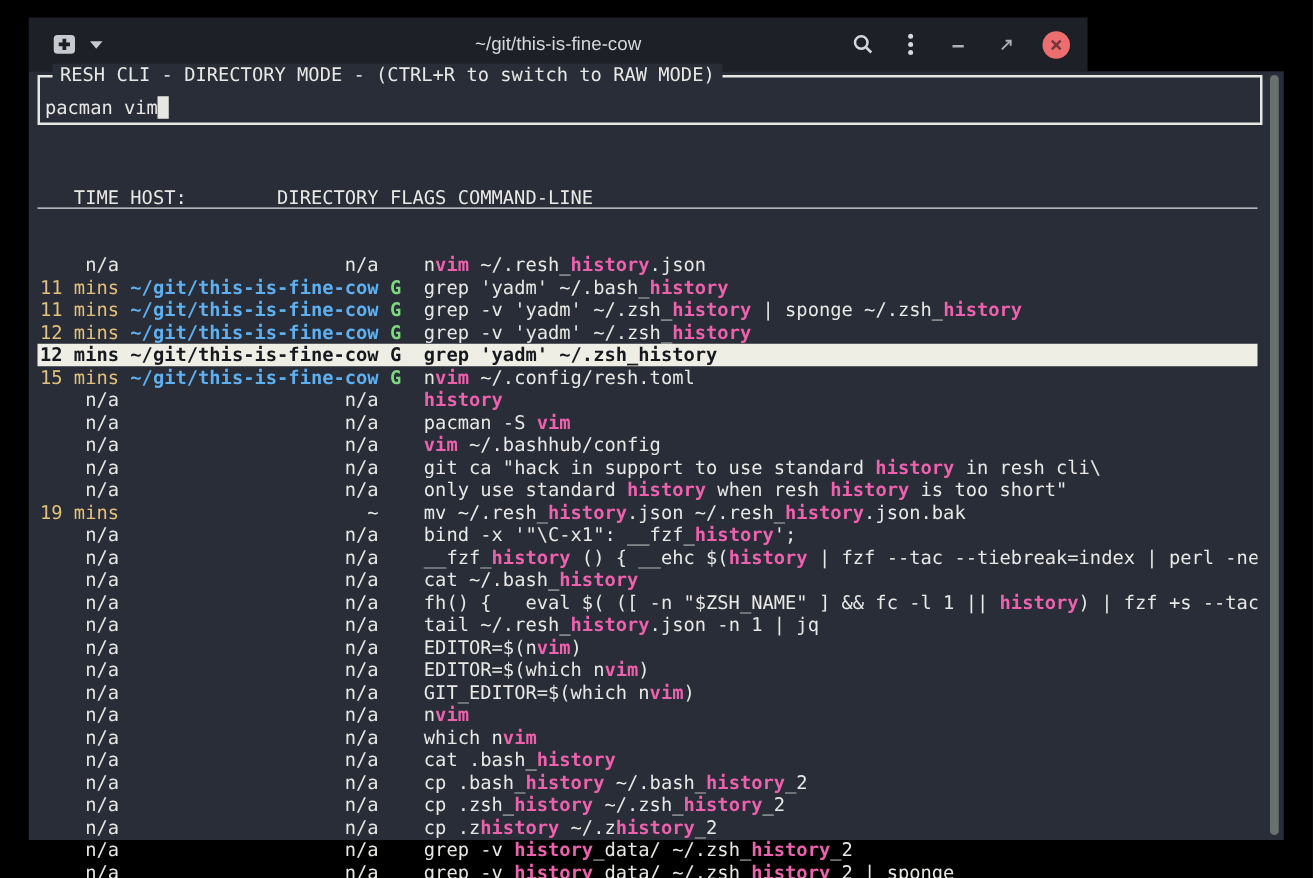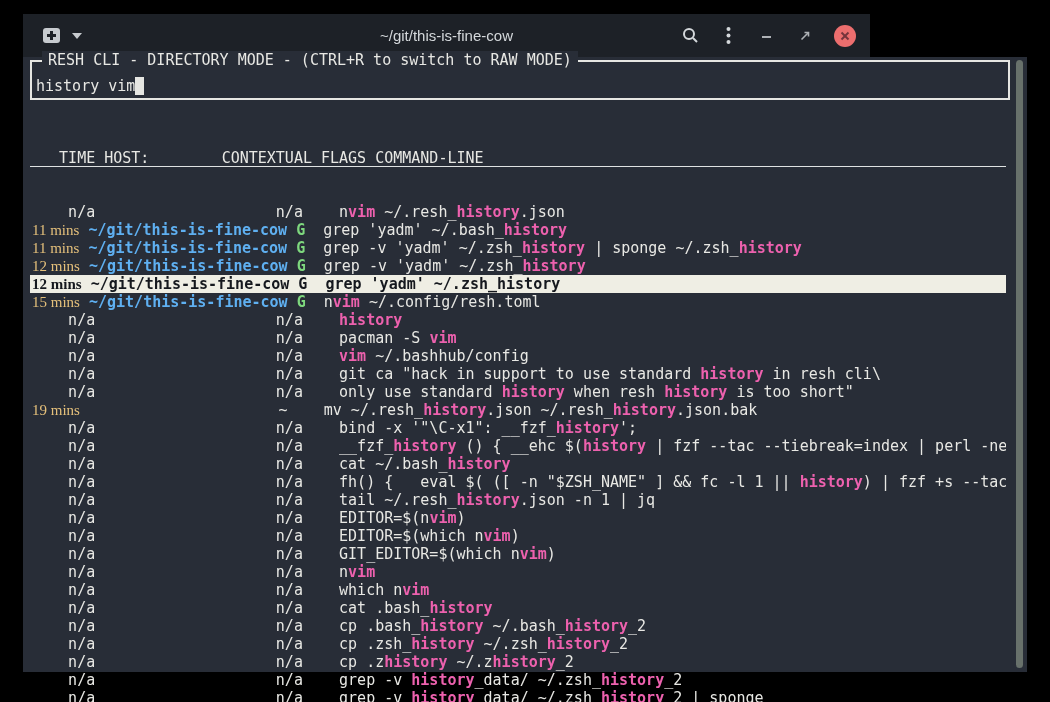--- a/index.html
+++ b/index.html
@@ -32,21 +32,21 @@
               border:2px solid #e6e6e2; }
   .box-title { position:absolute; top:-11px; left:10px; padding:0 6px; background:var(--terminal_bg);
                color:var(--text); }
   .resh-input { position:absolute; left:4px; top:15px; color:var(--text); }
   .cursor { background:#e6e6e2; color:#e6e6e2; }
 
   .content { position:absolute; left:7px; top:56px; width:976px; }
   .hdr-row { height:18px; border-bottom:1px solid #dfe2e2; padding-left:2px; overflow:hidden; }
   .hist-row { height:18px; padding-left:2px; overflow:hidden; }
   .hist-row span { color:var(--text); }
-  .hist-row .time-val { color:var(--accent_yellow);font-family:Liberation Serif, serif; }
+  .hist-row .time-val { color:var(--accent_yellow); }
   .hist-row .col-dir  { color:var(--accent_blue); font-weight:bold; }
   .hist-row .col-flag { color:var(--accent_green); font-weight:bold; }
   .hist-row .hl { color:var(--accent_pink); font-weight:bold; }
   .hist-row.selected { background:var(--selection_bg); }
   .hist-row.selected span { color:var(--selection_fg) !important; font-weight:bold; }
 
   .scrollbar { position:absolute; right:4px; top:3px; width:7px; height:608px;
                background:var(--scrollbar); border-radius:4px; }
 </style>
 </head>
@@ -91,25 +91,25 @@
             <line x1="8.5" y1="1.5" x2="1.5" y2="8.5" stroke="#76343c" stroke-width="2"></line>
           </svg>
       </div>
     </div>
   </div>
 
   <div class="terminal">
 
     <div class="resh-box">
       <div class="box-title">RESH CLI - DIRECTORY MODE - (CTRL+R to switch to RAW MODE)</div>
-      <div class="resh-input"><span>history vim</span><span class="cursor"> </span></div>
+      <div class="resh-input"><span>pacman vim</span><span class="cursor"> </span></div>
     </div>
 
     <div class="content">
-      <div class="hdr-row" id="hdr-row"><span>   TIME HOST:        CONTEXTUAL FLAGS COMMAND-LINE</span></div>
+      <div class="hdr-row" id="hdr-row"><span>   TIME HOST:        DIRECTORY FLAGS COMMAND-LINE</span></div>
       <div id="history-rows"><div class="hist-row"><span>    n/a</span><span> </span><span>                   n/a</span><span> </span><span>   </span><span><span>n</span><span class="hl">vim</span><span> ~/.resh_</span><span class="hl">history</span><span>.json</span></span></div><div class="hist-row"><span class="time-val">11 mins</span><span> </span><span class="col-dir">~/git/this-is-fine-cow</span><span> </span><span class="col-flag">G  </span><span><span>grep 'yadm' ~/.bash_</span><span class="hl">history</span></span></div><div class="hist-row"><span class="time-val">11 mins</span><span> </span><span class="col-dir">~/git/this-is-fine-cow</span><span> </span><span class="col-flag">G  </span><span><span>grep -v 'yadm' ~/.zsh_</span><span class="hl">history</span><span> | sponge ~/.zsh_</span><span class="hl">history</span></span></div><div class="hist-row"><span class="time-val">12 mins</span><span> </span><span class="col-dir">~/git/this-is-fine-cow</span><span> </span><span class="col-flag">G  </span><span><span>grep -v 'yadm' ~/.zsh_</span><span class="hl">history</span></span></div><div class="hist-row selected"><span class="time-val">12 mins</span><span> </span><span class="col-dir">~/git/this-is-fine-cow</span><span> </span><span class="col-flag">G  </span><span><span>grep 'yadm' ~/.zsh_</span><span class="hl">history</span></span></div><div class="hist-row"><span class="time-val">15 mins</span><span> </span><span class="col-dir">~/git/this-is-fine-cow</span><span> </span><span class="col-flag">G  </span><span><span>n</span><span class="hl">vim</span><span> ~/.config/resh.toml</span></span></div><div class="hist-row"><span>    n/a</span><span> </span><span>                   n/a</span><span> </span><span>   </span><span><span class="hl">history</span></span></div><div class="hist-row"><span>    n/a</span><span> </span><span>                   n/a</span><span> </span><span>   </span><span><span>pacman -S </span><span class="hl">vim</span></span></div><div class="hist-row"><span>    n/a</span><span> </span><span>                   n/a</span><span> </span><span>   </span><span><span class="hl">vim</span><span> ~/.bashhub/config</span></span></div><div class="hist-row"><span>    n/a</span><span> </span><span>                   n/a</span><span> </span><span>   </span><span><span>git ca "hack in support to use standard </span><span class="hl">history</span><span> in resh cli\</span></span></div><div class="hist-row"><span>    n/a</span><span> </span><span>                   n/a</span><span> </span><span>   </span><span><span>only use standard </span><span class="hl">history</span><span> when resh </span><span class="hl">history</span><span> is too short"</span></span></div><div class="hist-row"><span class="time-val">19 mins</span><span> </span><span>                     ~</span><span> </span><span>   </span><span><span>mv ~/.resh_</span><span class="hl">history</span><span>.json ~/.resh_</span><span class="hl">history</span><span>.json.bak</span></span></div><div class="hist-row"><span>    n/a</span><span> </span><span>                   n/a</span><span> </span><span>   </span><span><span>bind -x '"\C-x1": __fzf_</span><span class="hl">history</span><span>';</span></span></div><div class="hist-row"><span>    n/a</span><span> </span><span>                   n/a</span><span> </span><span>   </span><span><span>__fzf_</span><span class="hl">history</span><span> () { __ehc $(</span><span class="hl">history</span><span> | fzf --tac --tiebreak=index | perl -ne</span></span></div><div class="hist-row"><span>    n/a</span><span> </span><span>                   n/a</span><span> </span><span>   </span><span><span>cat ~/.bash_</span><span class="hl">history</span></span></div><div class="hist-row"><span>    n/a</span><span> </span><span>                   n/a</span><span> </span><span>   </span><span><span>fh() {   eval $( ([ -n "$ZSH_NAME" ] &amp;&amp; fc -l 1 || </span><span class="hl">history</span><span>) | fzf +s --tac</span></span></div><div class="hist-row"><span>    n/a</span><span> </span><span>                   n/a</span><span> </span><span>   </span><span><span>tail ~/.resh_</span><span class="hl">history</span><span>.json -n 1 | jq</span></span></div><div class="hist-row"><span>    n/a</span><span> </span><span>                   n/a</span><span> </span><span>   </span><span><span>EDITOR=$(n</span><span class="hl">vim</span><span>)</span></span></div><div class="hist-row"><span>    n/a</span><span> </span><span>                   n/a</span><span> </span><span>   </span><span><span>EDITOR=$(which n</span><span class="hl">vim</span><span>)</span></span></div><div class="hist-row"><span>    n/a</span><span> </span><span>                   n/a</span><span> </span><span>   </span><span><span>GIT_EDITOR=$(which n</span><span class="hl">vim</span><span>)</span></span></div><div class="hist-row"><span>    n/a</span><span> </span><span>                   n/a</span><span> </span><span>   </span><span><span>n</span><span class="hl">vim</span></span></div><div class="hist-row"><span>    n/a</span><span> </span><span>                   n/a</span><span> </span><span>   </span><span><span>which n</span><span class="hl">vim</span></span></div><div class="hist-row"><span>    n/a</span><span> </span><span>                   n/a</span><span> </span><span>   </span><span><span>cat .bash_</span><span class="hl">history</span></span></div><div class="hist-row"><span>    n/a</span><span> </span><span>                   n/a</span><span> </span><span>   </span><span><span>cp .bash_</span><span class="hl">history</span><span> ~/.bash_</span><span class="hl">history</span><span>_2</span></span></div><div class="hist-row"><span>    n/a</span><span> </span><span>                   n/a</span><span> </span><span>   </span><span><span>cp .zsh_</span><span class="hl">history</span><span> ~/.zsh_</span><span class="hl">history</span><span>_2</span></span></div><div class="hist-row"><span>    n/a</span><span> </span><span>                   n/a</span><span> </span><span>   </span><span><span>cp .z</span><span class="hl">history</span><span> ~/.z</span><span class="hl">history</span><span>_2</span></span></div><div class="hist-row"><span>    n/a</span><span> </span><span>                   n/a</span><span> </span><span>   </span><span><span>grep -v </span><span class="hl">history</span><span>_data/ ~/.zsh_</span><span class="hl">history</span><span>_2</span></span></div><div class="hist-row"><span>    n/a</span><span> </span><span>                   n/a</span><span> </span><span>   </span><span><span>grep -v </span><span class="hl">history</span><span>_data/ ~/.zsh_</span><span class="hl">history</span><span>_2 | sponge</span></span></div></div>
       
       
     </div>
 
     <div class="scrollbar"></div>
   </div>
 </div>
 
 </body></html>

